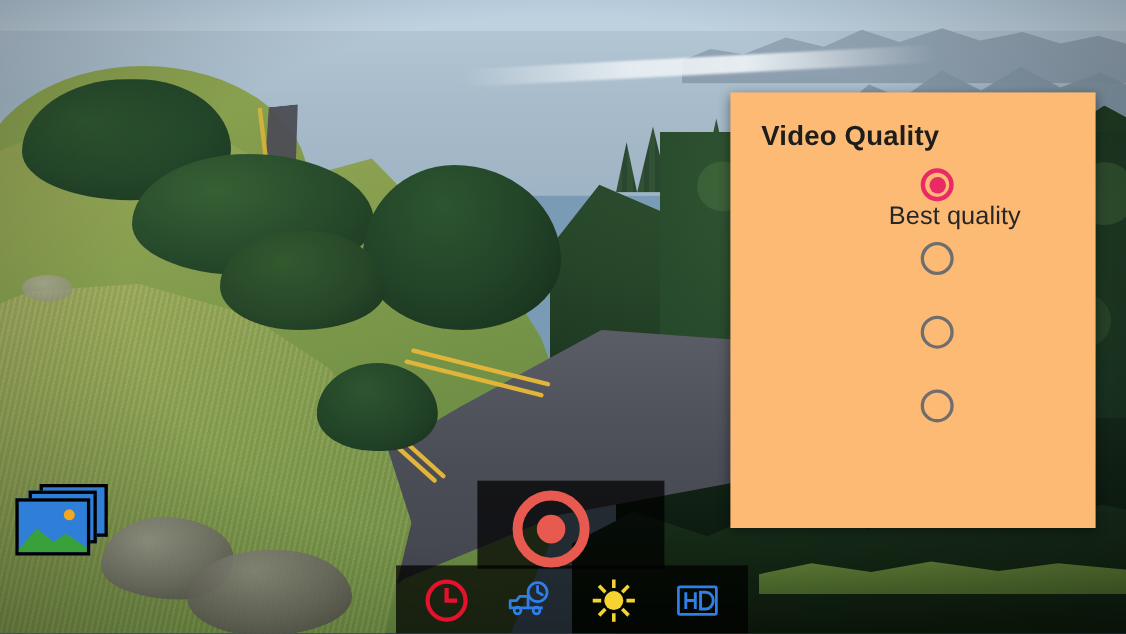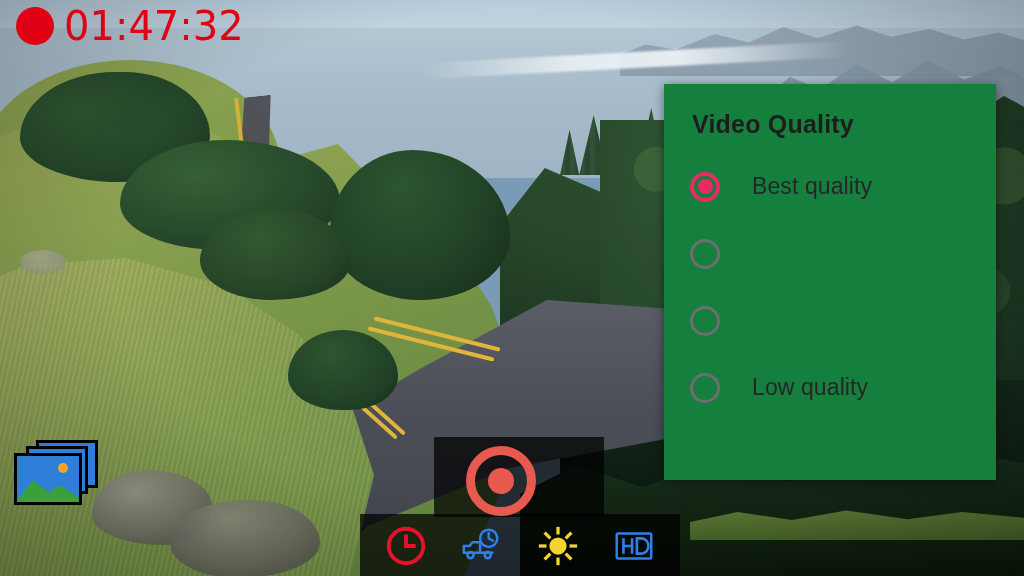--- a/index.html
+++ b/index.html
@@ -285,38 +285,39 @@
   .toolbar-icons {
     position: absolute; left: 360px; top: 520px; width: 320px; height: 52px;
     display: flex; align-items: center; justify-content: center; gap: 30px;
   }
   .tb-icon { width: 46px; height: 46px; position: relative; }
 
   
   .dialog {
     position: absolute; left: 664px; top: 84px;
     width: 332px; height: 396px;
-    background: #15803d;
+    background: #fdba74;
     box-shadow: 0 2px 10px rgba(0,0,0,.45);
     box-sizing: border-box;
     padding: 22px 0 0 0;
   }
   .dialog-title {
     font-size: 25px;
     font-weight: bold;
     color: #1d1d1d;
     margin: 4px 0 14px 28px;
     letter-spacing: .2px;
   }
   .opt-list { display: flex; flex-direction: column; }
   .opt-row {
     display: flex; align-items: center;
     height: 67px;
-    padding-left: 26px;
+    padding-left: 44px;
     cursor: pointer;
+    flex-direction: column;
   }
   .radio {
     width: 30px; height: 30px; border-radius: 50%;
     border: 3px solid #6e6e6e;
     box-sizing: border-box;
     display: flex; align-items: center; justify-content: center;
     flex: 0 0 auto;
   }
   .radio.checked { border-color: #ea2a67; border-width: 4px; }
   .radio.checked .dot {
@@ -367,24 +368,20 @@
     <div class="tree-clump-c"></div>
     <div class="bush-mid"></div>
     <div class="veg-bottom-right"></div>
     <div class="grass-verge"></div>
     <div class="rock-a"></div>
     <div class="rock-b"></div>
     <div class="rock-c"></div>
     <div class="vignette"></div>
   </div>
 
-  <div class="rec-wrap">
-    <div class="rec-dot"></div>
-    <div class="rec-time">01:47:32</div>
-  </div>
 
   <div class="gallery-btn">
     <div class="g-card back2"></div>
     <div class="g-card back1"></div>
     <div class="g-card front">
       <div class="g-sun"></div>
       <div class="g-mount"></div>
     </div>
   </div>
 
@@ -460,19 +457,18 @@
         <div class="radio"></div>
       </div>
 
       <div class="opt-row">
         <div class="radio"></div>
       </div>
 
 
       <div class="opt-row">
         <div class="radio"></div>
-        <div class="opt-label">Low quality</div>
       </div>
 
     </div>
   </div>
 
 </div>
 
 </body></html>

